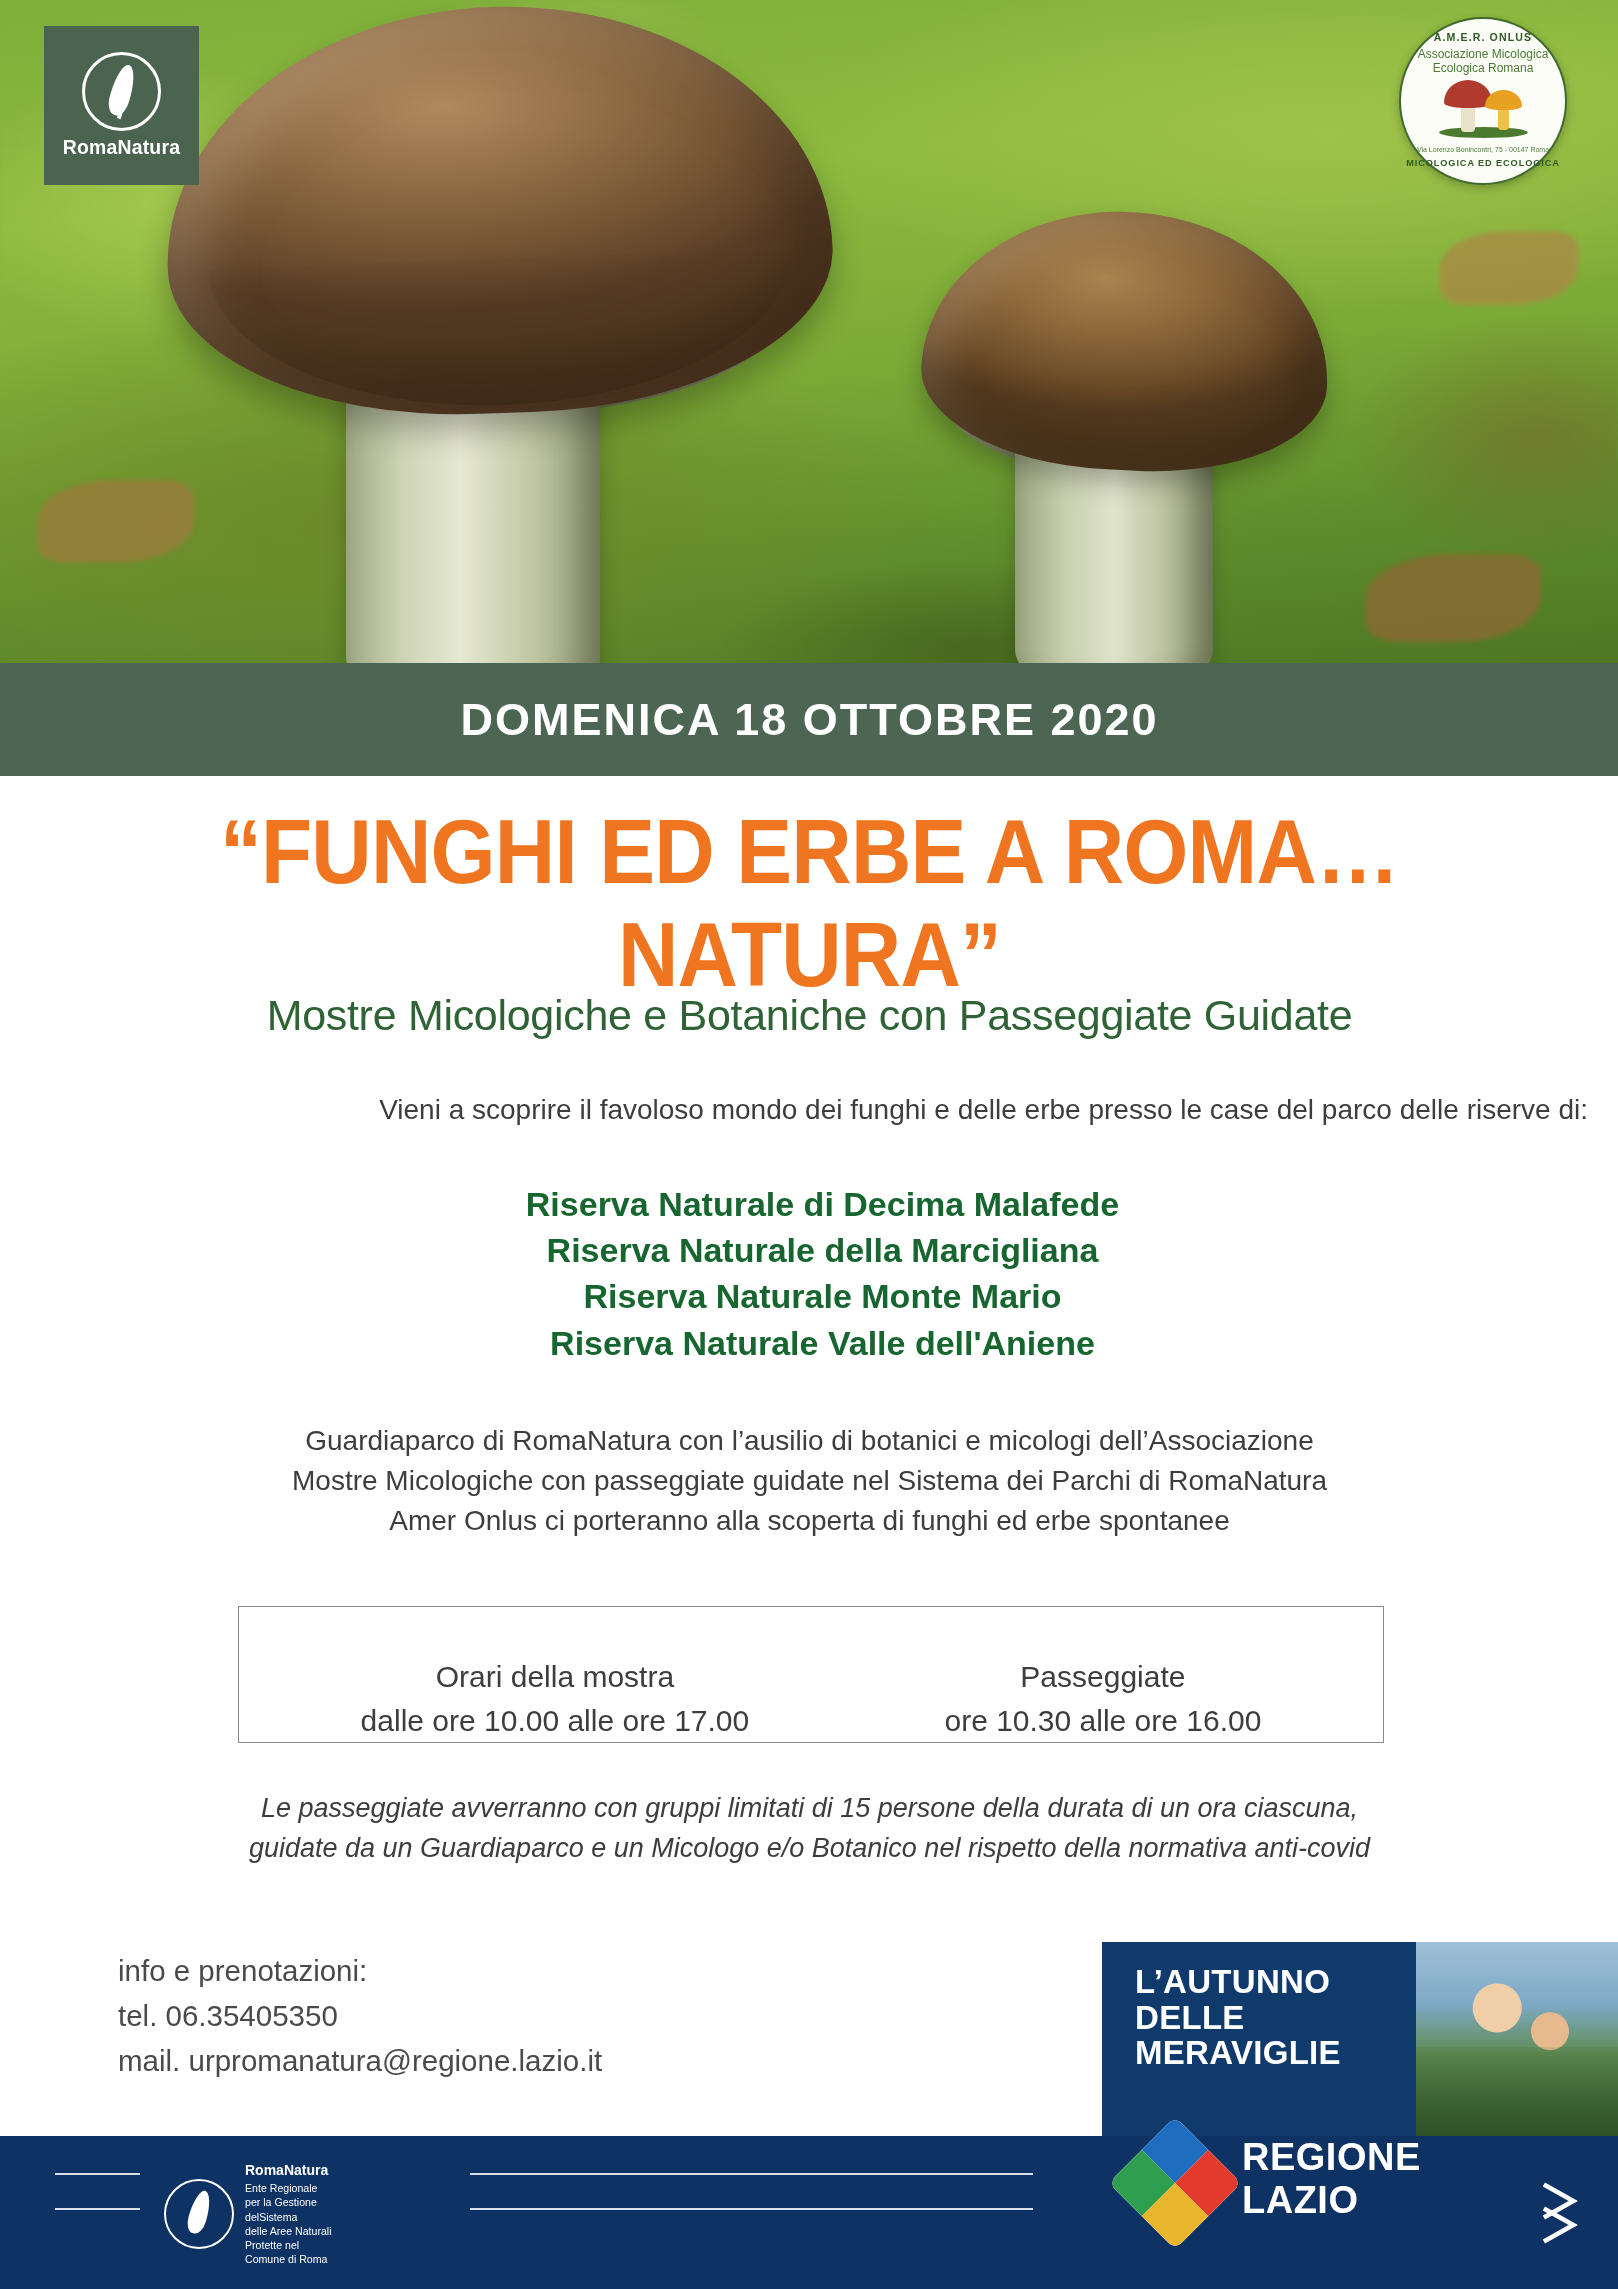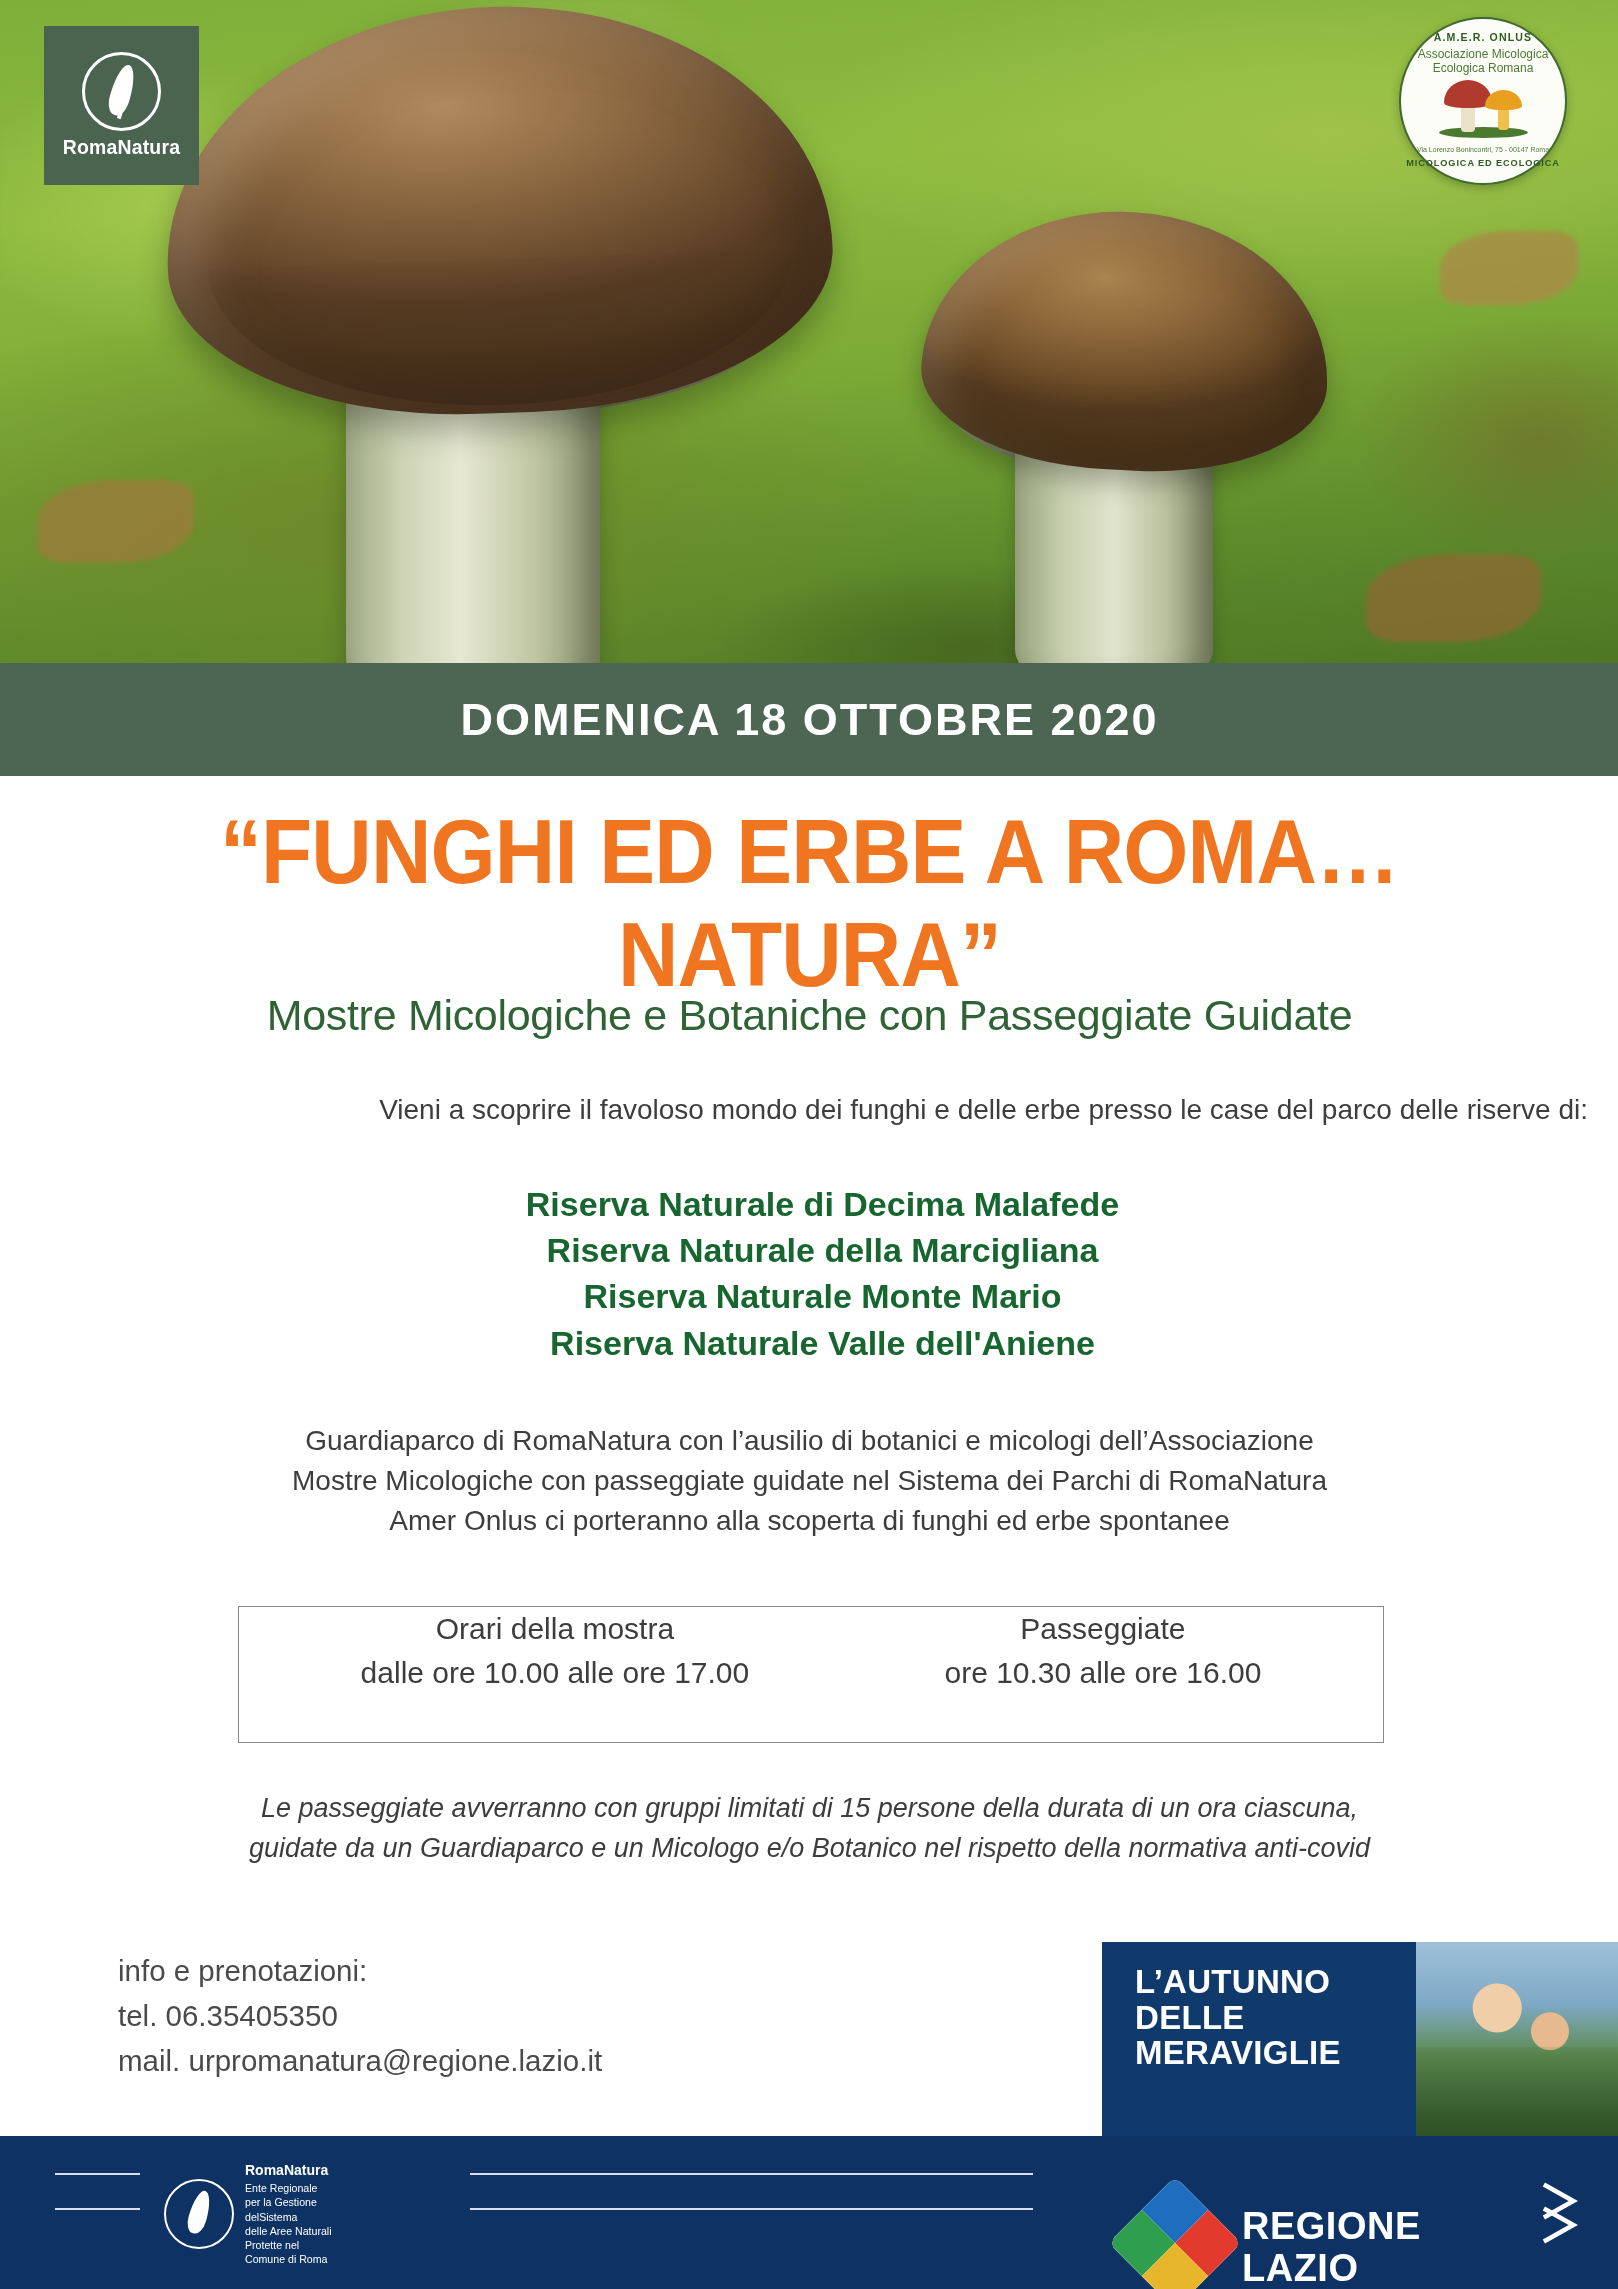--- a/index.html
+++ b/index.html
@@ -280,21 +280,21 @@
   }
 
   
   .hours-box {
     position: absolute;
     left: 238px; top: 1606px;
     width: 1146px;
     height: 137px;
     border: 1.8px solid #8a8a8a;
     display: flex;
-    align-items: flex-start;
+    align-items: flex-end;
     justify-content: space-around;
     padding: 0 24px;
   }
   .hours-col { text-align: center; color: #3d3d3d; font-size: 30px; line-height: 1.45; }
   .hours-col .hcap { display: block; }
 
   .note-block {
     position: absolute;
     left: 0; top: 1789px;
     width: 1619px;
@@ -347,21 +347,21 @@
     background: linear-gradient(180deg, rgba(70,110,55,.15), rgba(40,70,30,.7));
   }
 
   .lazio-bar {
     position: absolute;
     right: 0; top: 2136px;
     width: 517px;
     height: 154px;
     background: #0d3263;
     display: flex;
-    align-items: flex-end;
+    align-items: flex-start;
     padding-left: 26px;
     gap: 20px;
   }
   .lazio-bar .crest {
     width: 94px; height: 94px;
     background: #ffffff;
     transform: rotate(45deg);
     border-radius: 9.2px;
     position: relative;
     overflow: hidden;

